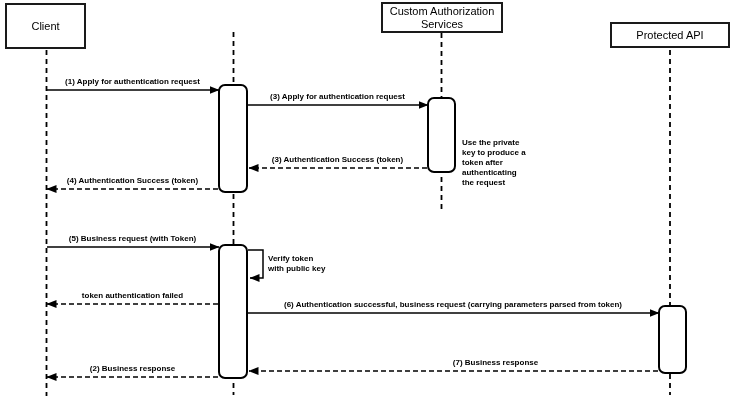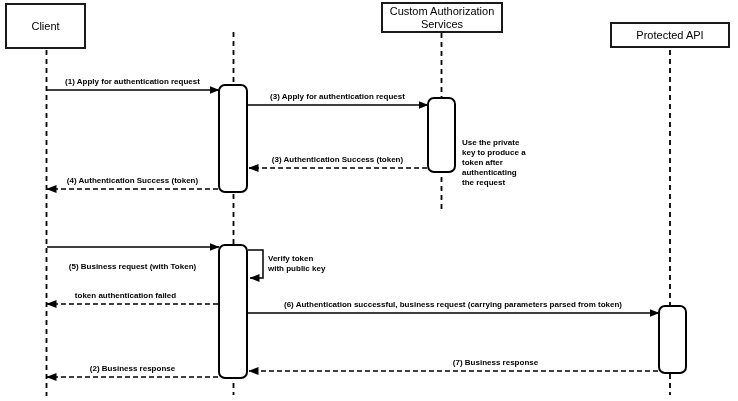--- a/index.html
+++ b/index.html
@@ -36,22 +36,22 @@
     color:#000;
     text-align:center;
     line-height:10px;
     white-space:pre-line;
     z-index:4;
   }
   #lbl-m1{left:47px;top:77px;width:171px;}
   #lbl-m2{left:248px;top:92px;width:179px;}
   #lbl-m3{left:248px;top:155px;width:179px;}
   #lbl-m4{left:47px;top:176px;width:171px;}
-  #lbl-m5{left:47px;top:234px;width:171px;margin-top:28px;}
-  #lbl-failed{left:40px;top:291px;width:171px;}
+  #lbl-m5{left:47px;top:234px;width:171px;}
+  #lbl-failed{left:47px;top:291px;width:171px;}
   #lbl-m6{left:248px;top:300px;width:410px;}
   #lbl-m7{left:248px;top:358px;width:495px;}
   #lbl-m8{left:47px;top:364px;width:171px;}
   #lbl-note{left:462px;top:106px;width:66px;text-align:left;margin-top:32px;}
   #lbl-self{left:268px;top:254px;width:80px;text-align:left;}
 </style>
 </head>
 <body>
 
 <div class="canvas">

